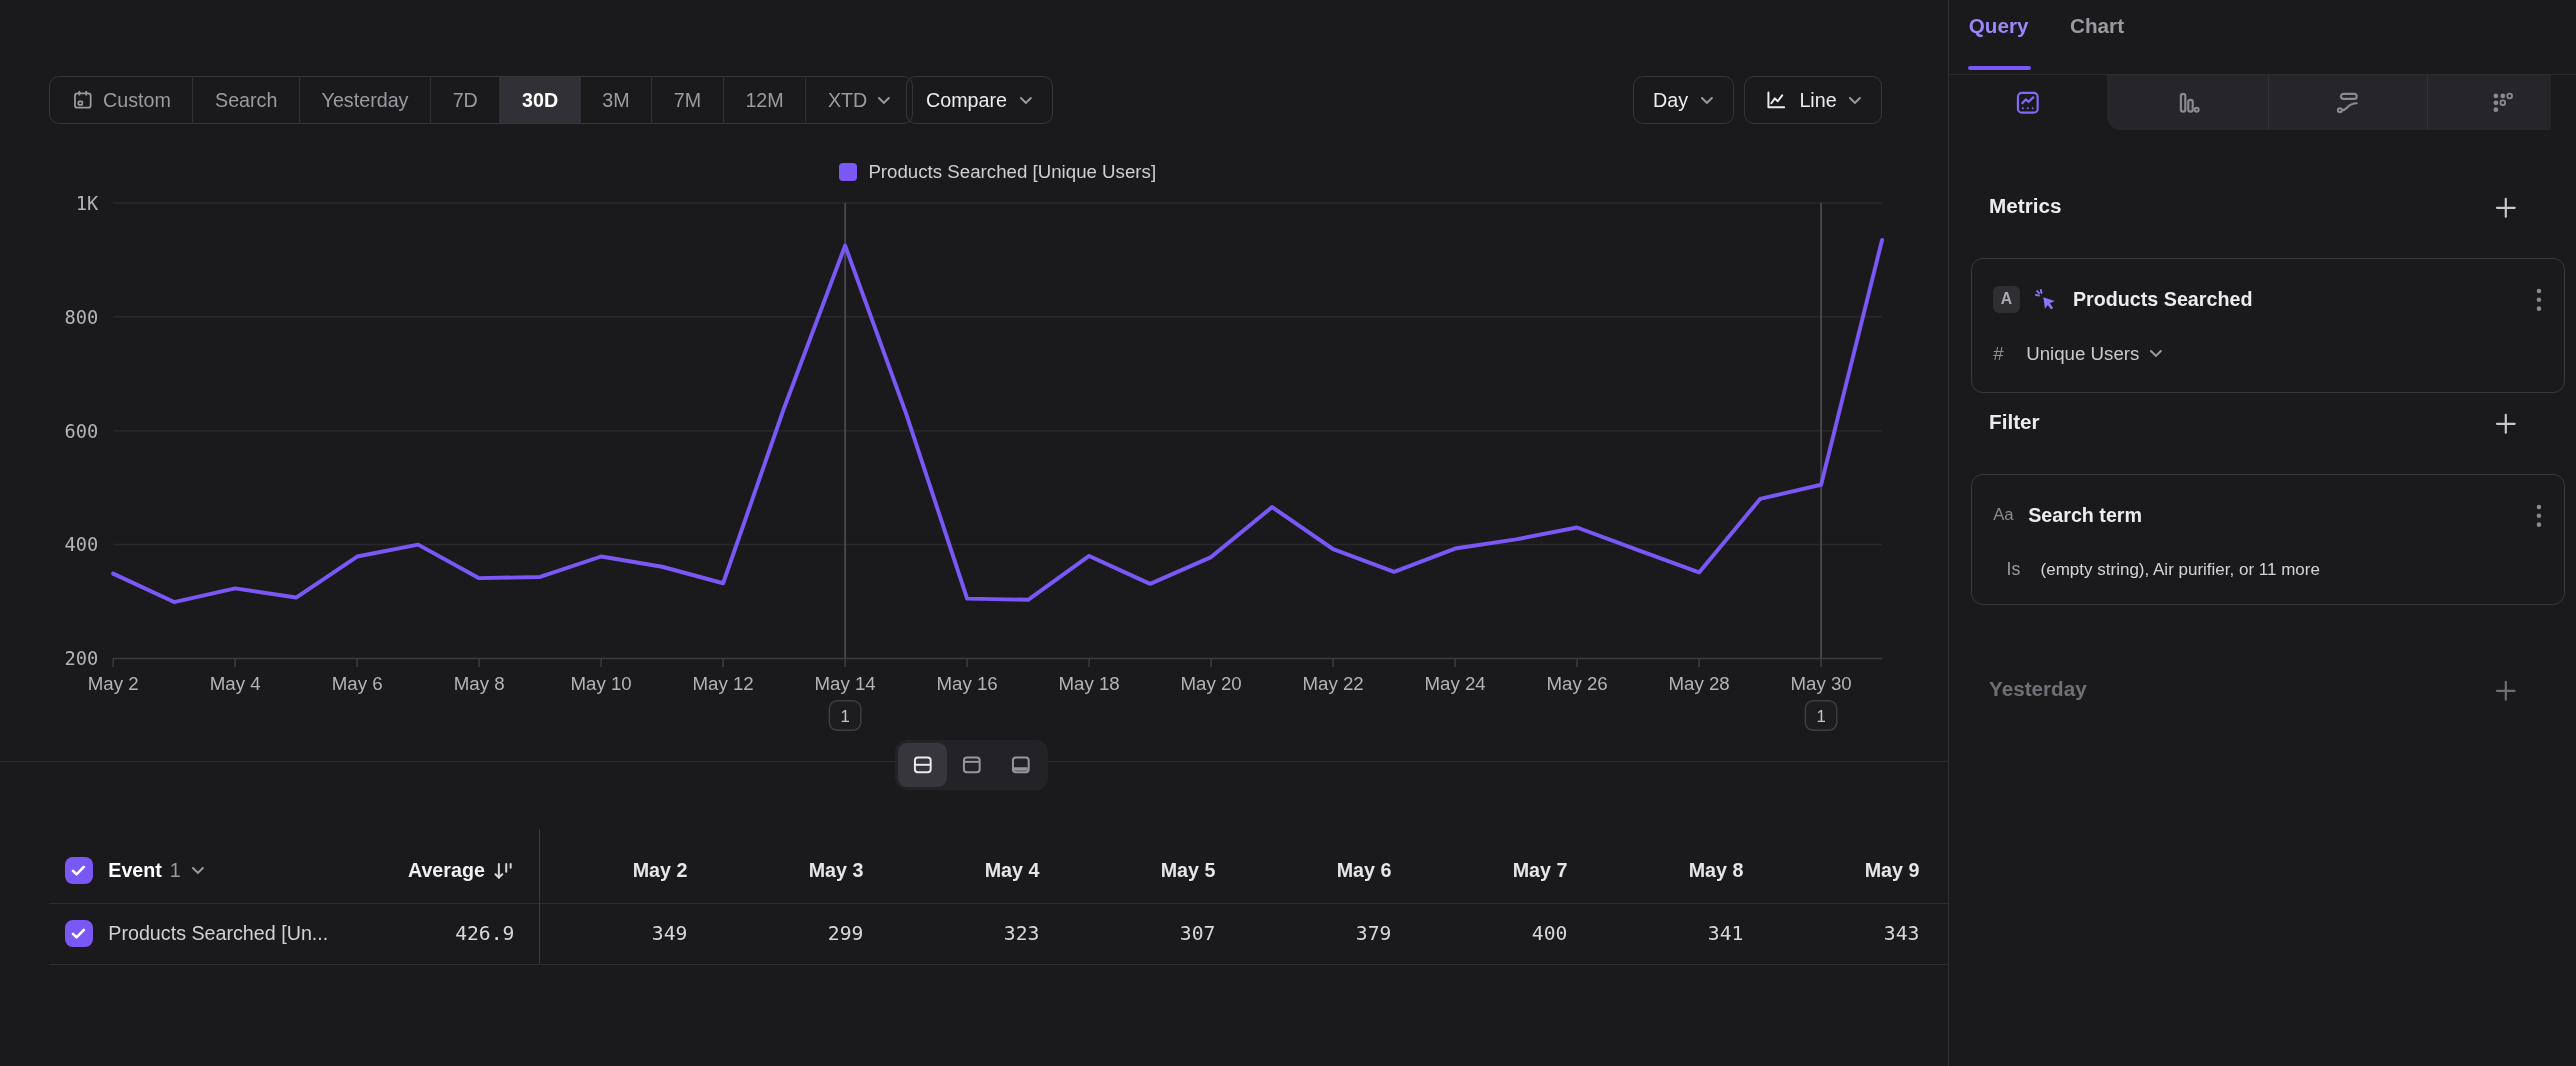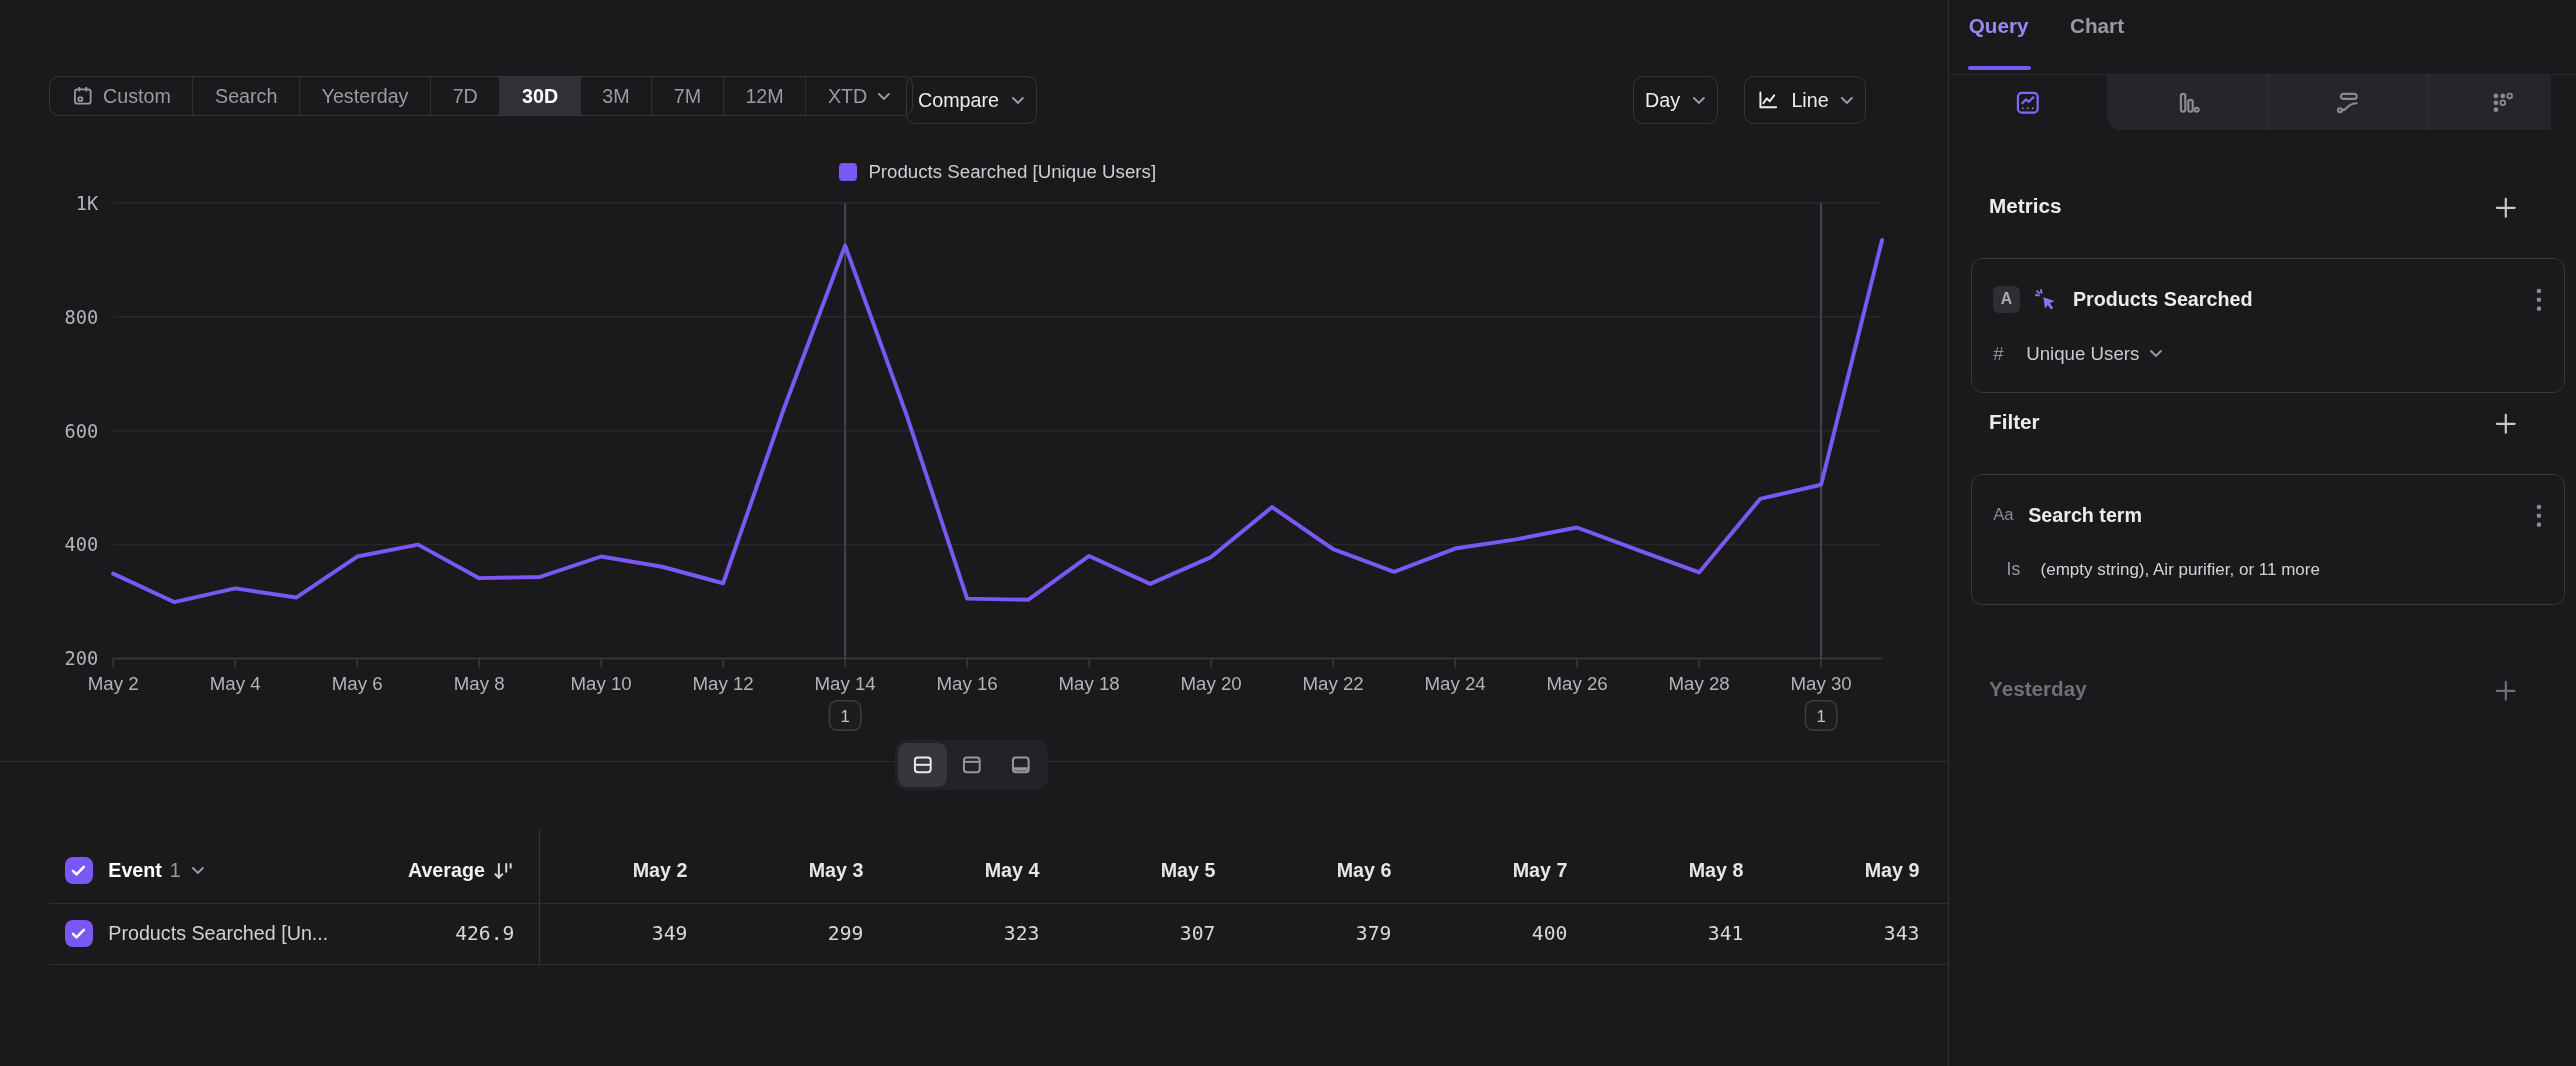--- a/index.html
+++ b/index.html
@@ -7,25 +7,25 @@
     --accent:#7a58f6; --accent-light:#9d86fa;
     --txt:#ececee; --txt-mid:#9a9aa0; --txt-dim:#6f6f76; --txt-val:#d8d8db; --axis-txt:#b3b3b8;
     --strip:#26262a; --active-seg:#36363c; --grid:#28282c; --axisline:#3c3c41; --annline:#45454b;
   }
   *{box-sizing:border-box;margin:0;padding:0}
   html,body{background:#111;}
   body{font-family:"Liberation Sans",sans-serif;}
   .stage{position:relative;width:2576px;height:1067px;background:var(--bg);overflow:hidden;color:var(--txt);}
 
   
-  .range-group{position:absolute;left:49px;top:76px;height:40px;display:flex;align-items:stretch;border:1px solid #35353a;border-radius:9.8px;overflow:hidden;background:transparent}
+  .range-group{position:absolute;left:49px;top:76px;height:48px;display:flex;align-items:stretch;border:1px solid #35353a;border-radius:9.8px;overflow:hidden;background:transparent}
   .range-item{display:flex;align-items:center;gap:9.8px;padding:0 21.6px;font-size:19.7px;color:var(--txt-mid);border-right:1px solid var(--border);cursor:pointer;white-space:nowrap}
   .range-item:last-child{border-right:none}
   .range-item.active{background:#303036;color:#ffffff;font-weight:700}
-  .btn{position:absolute;top:76px;height:48px;display:flex;align-items:center;gap:11.8px;padding:0 11px;font-size:19.7px;color:var(--txt);border:1px solid #35353a;border-radius:9.8px;cursor:pointer;white-space:nowrap}
+  .btn{position:absolute;top:76px;height:48px;display:flex;align-items:center;gap:11.8px;padding:0 19px;font-size:19.7px;color:var(--txt);border:1px solid #35353a;border-radius:9.8px;cursor:pointer;white-space:nowrap}
   .btn.compare{left:906px}
   .btn.day{left:1633px}
   .btn.linebtn{left:1744px}
   .chev{flex:0 0 auto}
 
   
   .legend{position:absolute;left:113px;top:157px;width:1769px;height:29.5px;display:flex;align-items:center;justify-content:center;gap:11.8px}
   .legend .swatch{width:17.7px;height:17.7px;border-radius:3.9px;background:var(--accent)}
   .legend .ltxt{font-size:18.7px;color:#cfcfd3}
 

